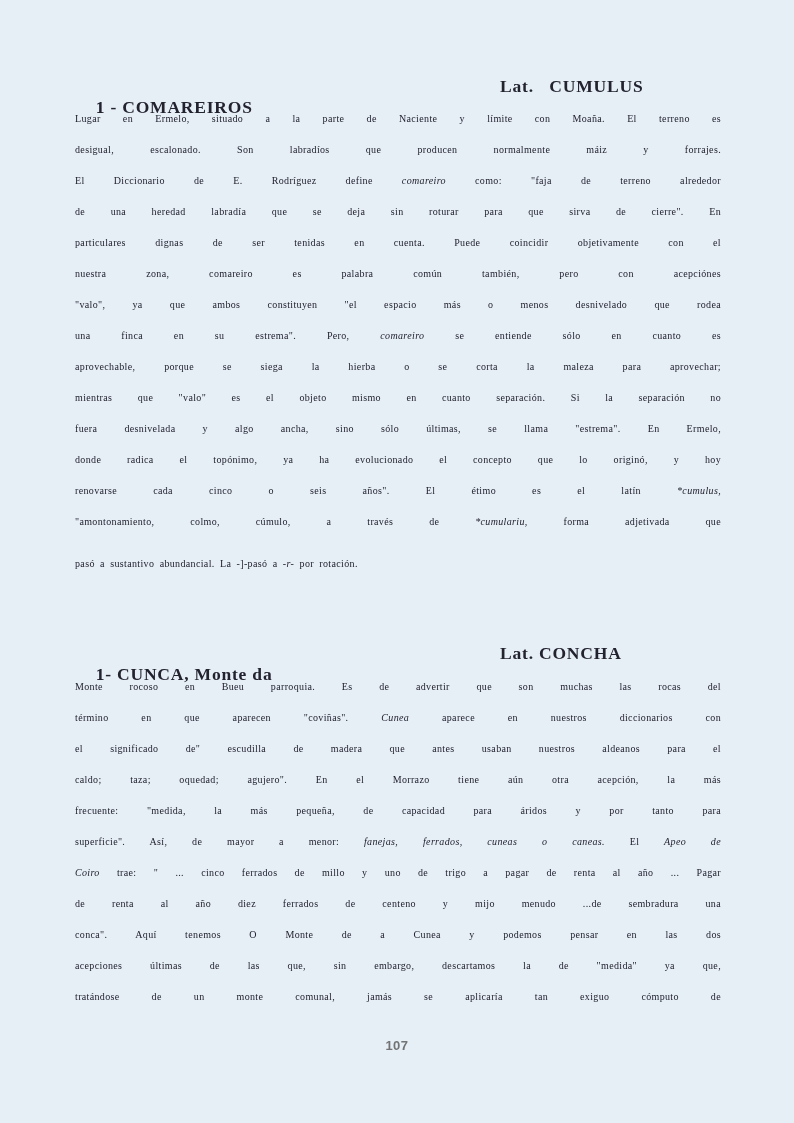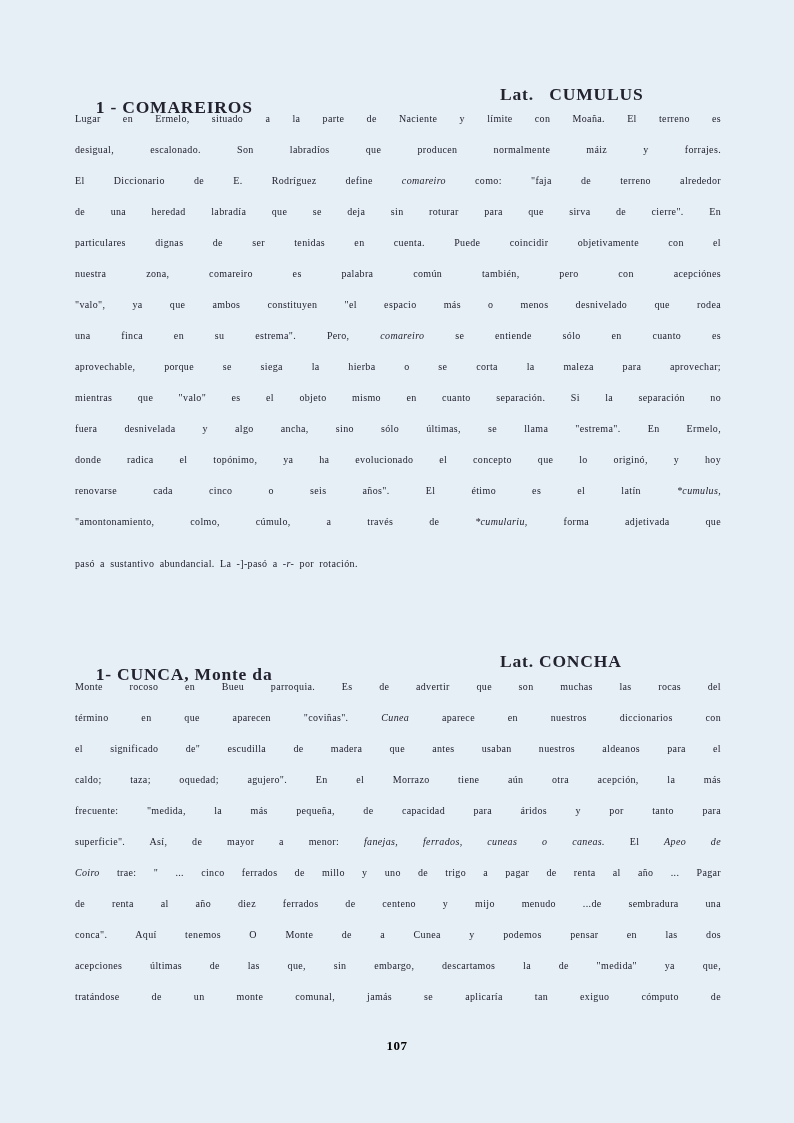--- a/index.html
+++ b/index.html
@@ -29,21 +29,20 @@
     font-weight: bold;
     font-size: 17.5px;
     letter-spacing: 0.8px;
     white-space: pre;
   }
   .entry-heading .latin {
     position: absolute;
     left: 425px;
     top: 0;
     white-space: pre;
-    margin-top: 8px;
   }
   .entry-body {
     position: absolute;
     left: 0;
     width: 100%;
   }
   .line {
     height: 31px;
     line-height: 31px;
     font-size: 10px;
@@ -63,24 +62,24 @@
   #heading-1 { top: 76px; }
   #body-1    { top: 103px; }
   #heading-2 { top: 643px; }
   #body-2    { top: 671px; }
   .page-number {
     position: absolute;
     top: 1038px;
     left: 0;
     width: 794px;
     text-align: center;
-    font-family: Liberation Serif, serif;
+    font-family: Liberation Sans, sans-serif;
     font-size: 13px;
     font-weight: bold;
-    color: #000000;
+    color: #737373;
     letter-spacing: 0.5px;
   }
 </style>
 </head>
 <body>
 
 <div class="content">
 
   <div class="entry-heading" id="heading-1">
     <span>1 - COMAREIROS</span>

